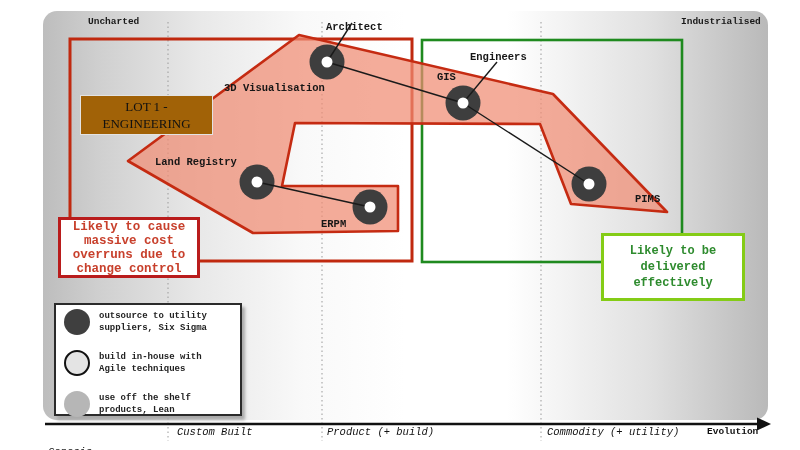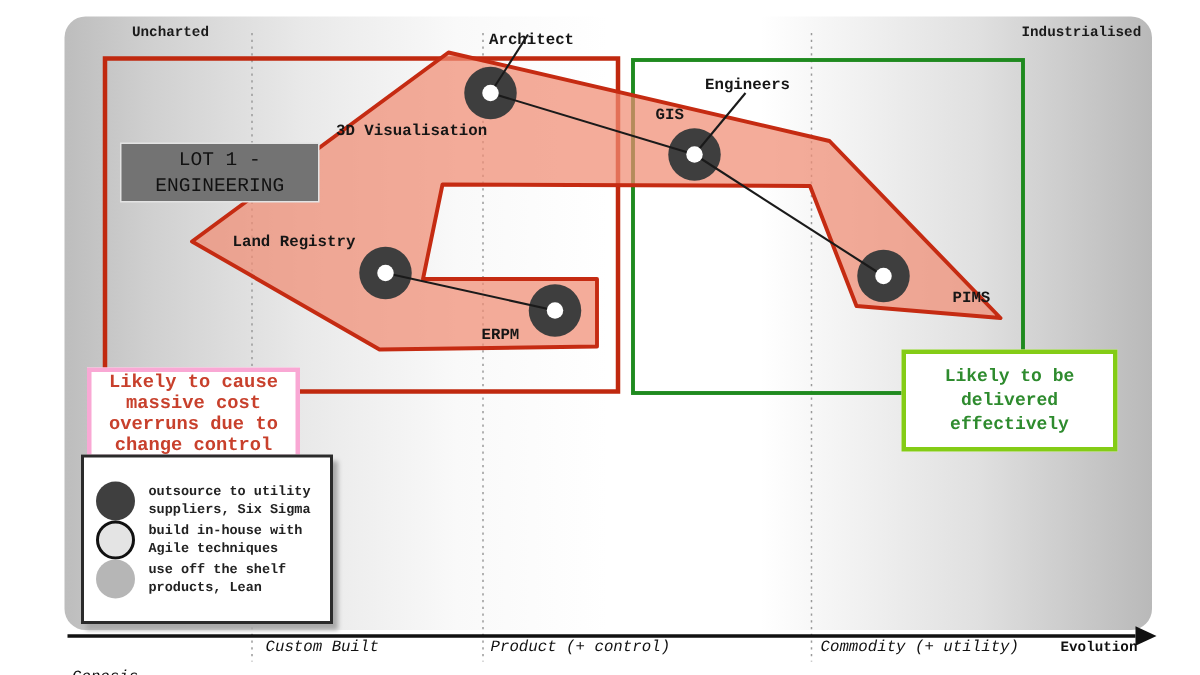--- a/index.html
+++ b/index.html
@@ -13,41 +13,42 @@
     background:linear-gradient(90deg,#bdbdbd 0%,#d0d0d0 8%,#e9e9e9 22%,#f9f9f9 36%,#ffffff 50%,#ffffff 64%,#e0e0e0 84%,#b9b9b9 100%);
   }
   svg.map { position:absolute; left:0; top:0; }
   #label-layer { position:absolute; left:0; top:0; width:800px; height:450px; pointer-events:none; }
   .map-label { position:absolute; font-size:10.5px; font-weight:bold; color:#161616; white-space:nowrap; }
   .corner { position:absolute; font-size:9.5px; font-weight:bold; color:#1a1a1a; }
   .corner.left { left:50px; top:16px;margin-left:38px; }
   .corner.right { left:681px; top:16px; }
   .lot-box {
     position:absolute; left:81px; top:96px; width:131px; height:38px;
-    background:#737373; display:flex; flex-direction:column; align-items:center; justify-content:center;
-    font-size:13px; color:#111; line-height:17px; box-shadow:0 0 0 1px #e3e3e3;
+    background:#a16207; display:flex; flex-direction:column; align-items:center; justify-content:center;
+    font-size:13px; color:#111; line-height:17px; box-shadow:0 0 0 1px #e3e3e3;font-family:Liberation Serif, serif;
   }
   .note {
     position:absolute; background:#ffffff; box-sizing:border-box;
     display:flex; align-items:center; justify-content:center; text-align:center;
     font-weight:bold;
   }
   .note.red {
-    left:58px; top:245px; width:142px; height:61px;
-    border:3px solid #f9a8d4; color:#c8402c; font-size:12.5px; line-height:14px;
+    left:58px; top:217px; width:142px; height:61px;
+    border:3px solid #b91c1c; color:#c8402c; font-size:12.5px; line-height:14px;
   }
   .note.green {
     left:601px; top:233px; width:144px; height:68px;
     border:3px solid #84cc16; color:#2e8b2e; font-size:12px; line-height:16px;
   }
   .legend {
-    position:absolute; left:54px; top:303px; width:168px; height:113px;
+    position:absolute; left:54px; top:303px; width:188px; height:113px;
     background:#ffffff; border:2px solid #2b2b2b; box-sizing:border-box;
-    box-shadow:3px 4px 3px #a9a9a9; display:flex; flex-direction:column; justify-content:center;
+    box-shadow:3px 4px 3px #a9a9a9; display:flex; flex-direction:column; justify-content:flex-start;
     padding:4px 0;
+    gap:15px;
   }
   .legend-row { display:flex; align-items:center; gap:9px; padding-left:8px; }
   .swatch { width:26px; height:26px; border-radius:50%; flex:0 0 26px; box-sizing:border-box; }
   .s-dark  { background:#3f3f3f; }
   .s-gray  { background:#b6b6b6; }
   .s-light { background:#e4e4e4; border:2.5px solid #111; }
   .legend-text { font-size:9px; font-weight:bold; line-height:12px; color:#222; width:116px; }
   .stage { position:absolute; top:426px; font-style:italic; font-size:10.5px; color:#111; white-space:nowrap; }
   .st0 { left:48px;margin-top:20px; } .st1 { left:177px; } .st2 { left:327px; } .st3 { left:547px; }
   .evolution { position:absolute; left:707px; top:426px; font-size:9.5px; font-weight:bold; color:#111;text-align:right; }
@@ -125,15 +126,15 @@
     <div class="legend-text">build in-house with Agile techniques</div>
   </div>
   <div class="legend-row">
     <div class="swatch s-gray"></div>
     <div class="legend-text">use off the shelf products, Lean</div>
   </div>
 </div>
 
 <div class="stage st0">Genesis</div>
 <div class="stage st1">Custom Built</div>
-<div class="stage st2">Product (+ control)</div>
+<div class="stage st2">Product (+ build)</div>
 <div class="stage st3">Commodity (+ utility)</div>
 <div class="evolution">Evolution</div>
 
 </body></html>

